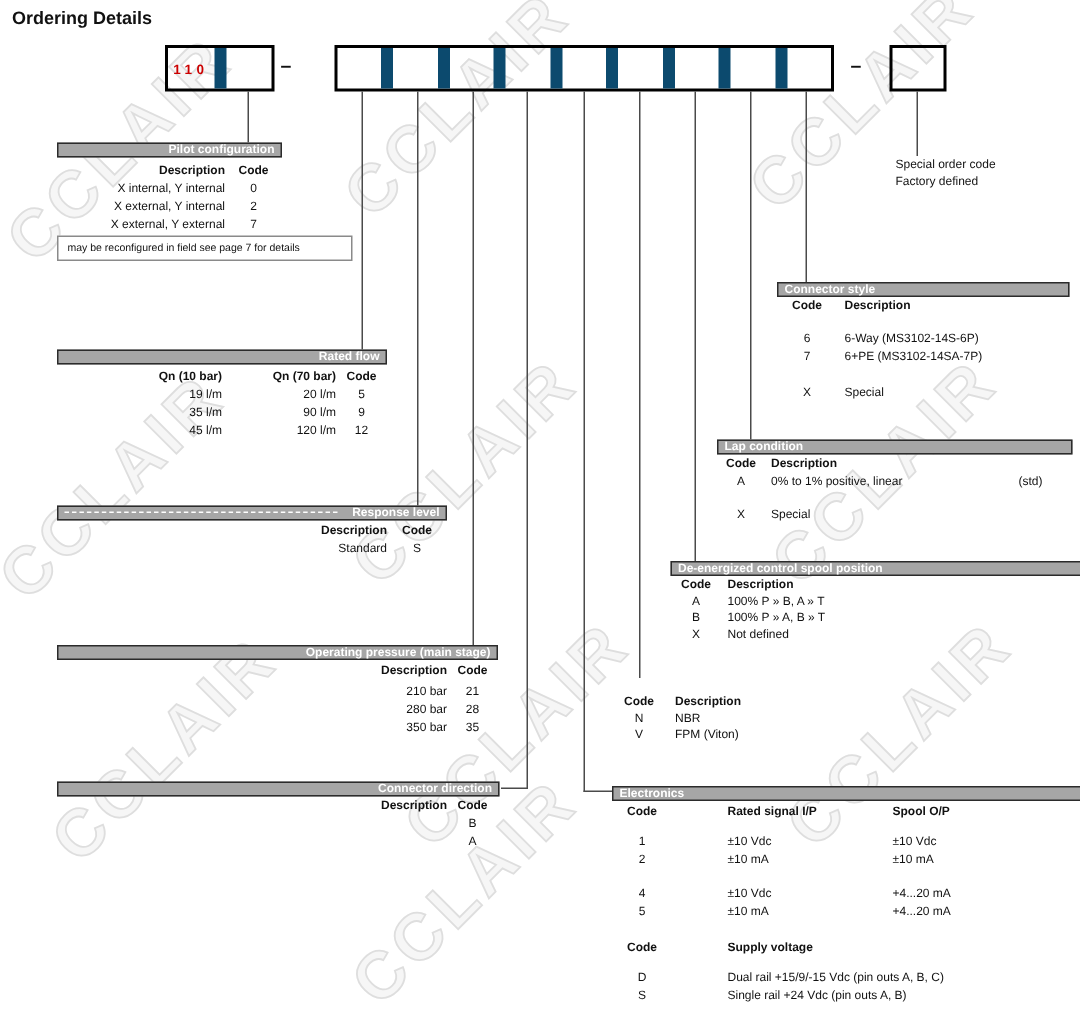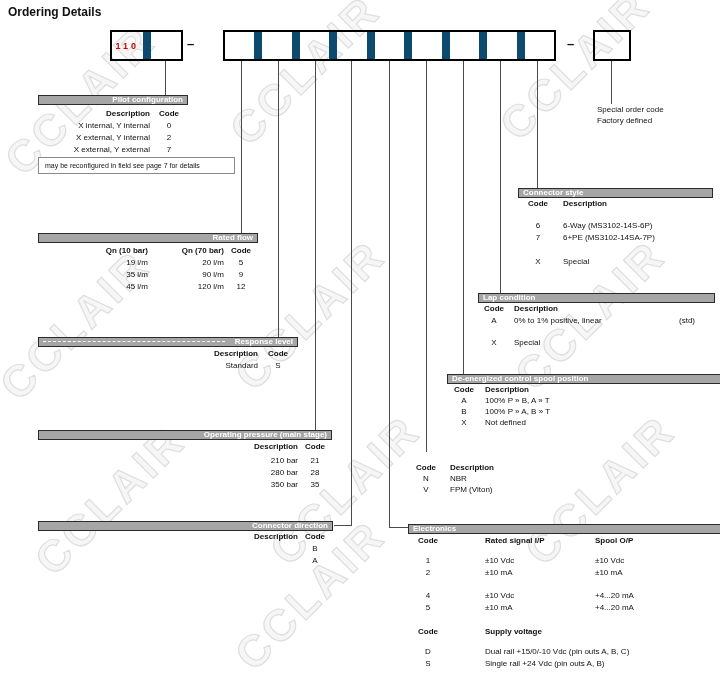--- a/index.html
+++ b/index.html
@@ -296,21 +296,21 @@
       <span class="e1">5</span>
       <span class="e2">±10 mA</span>
       <span class="e3">+4...20 mA</span>
     </div>
     <div class="row b mt12">
       <span class="e1">Code</span>
       <span class="e2">Supply voltage</span>
     </div>
     <div class="row mt8">
       <span class="e1">D</span>
-      <span class="e2" style="width:auto;">Dual rail +15/0/-10 Vdc (pin outs A, B, C)</span>
+      <span class="e2" style="width:auto;">Dual rail +15/9/-15 Vdc (pin outs A, B, C)</span>
     </div>
     <div class="row">
       <span class="e1">S</span>
       <span class="e2" style="width:auto;">Single rail +24 Vdc (pin outs A, B)</span>
     </div>
   </div>
 
 </div>
 
 </body></html>

